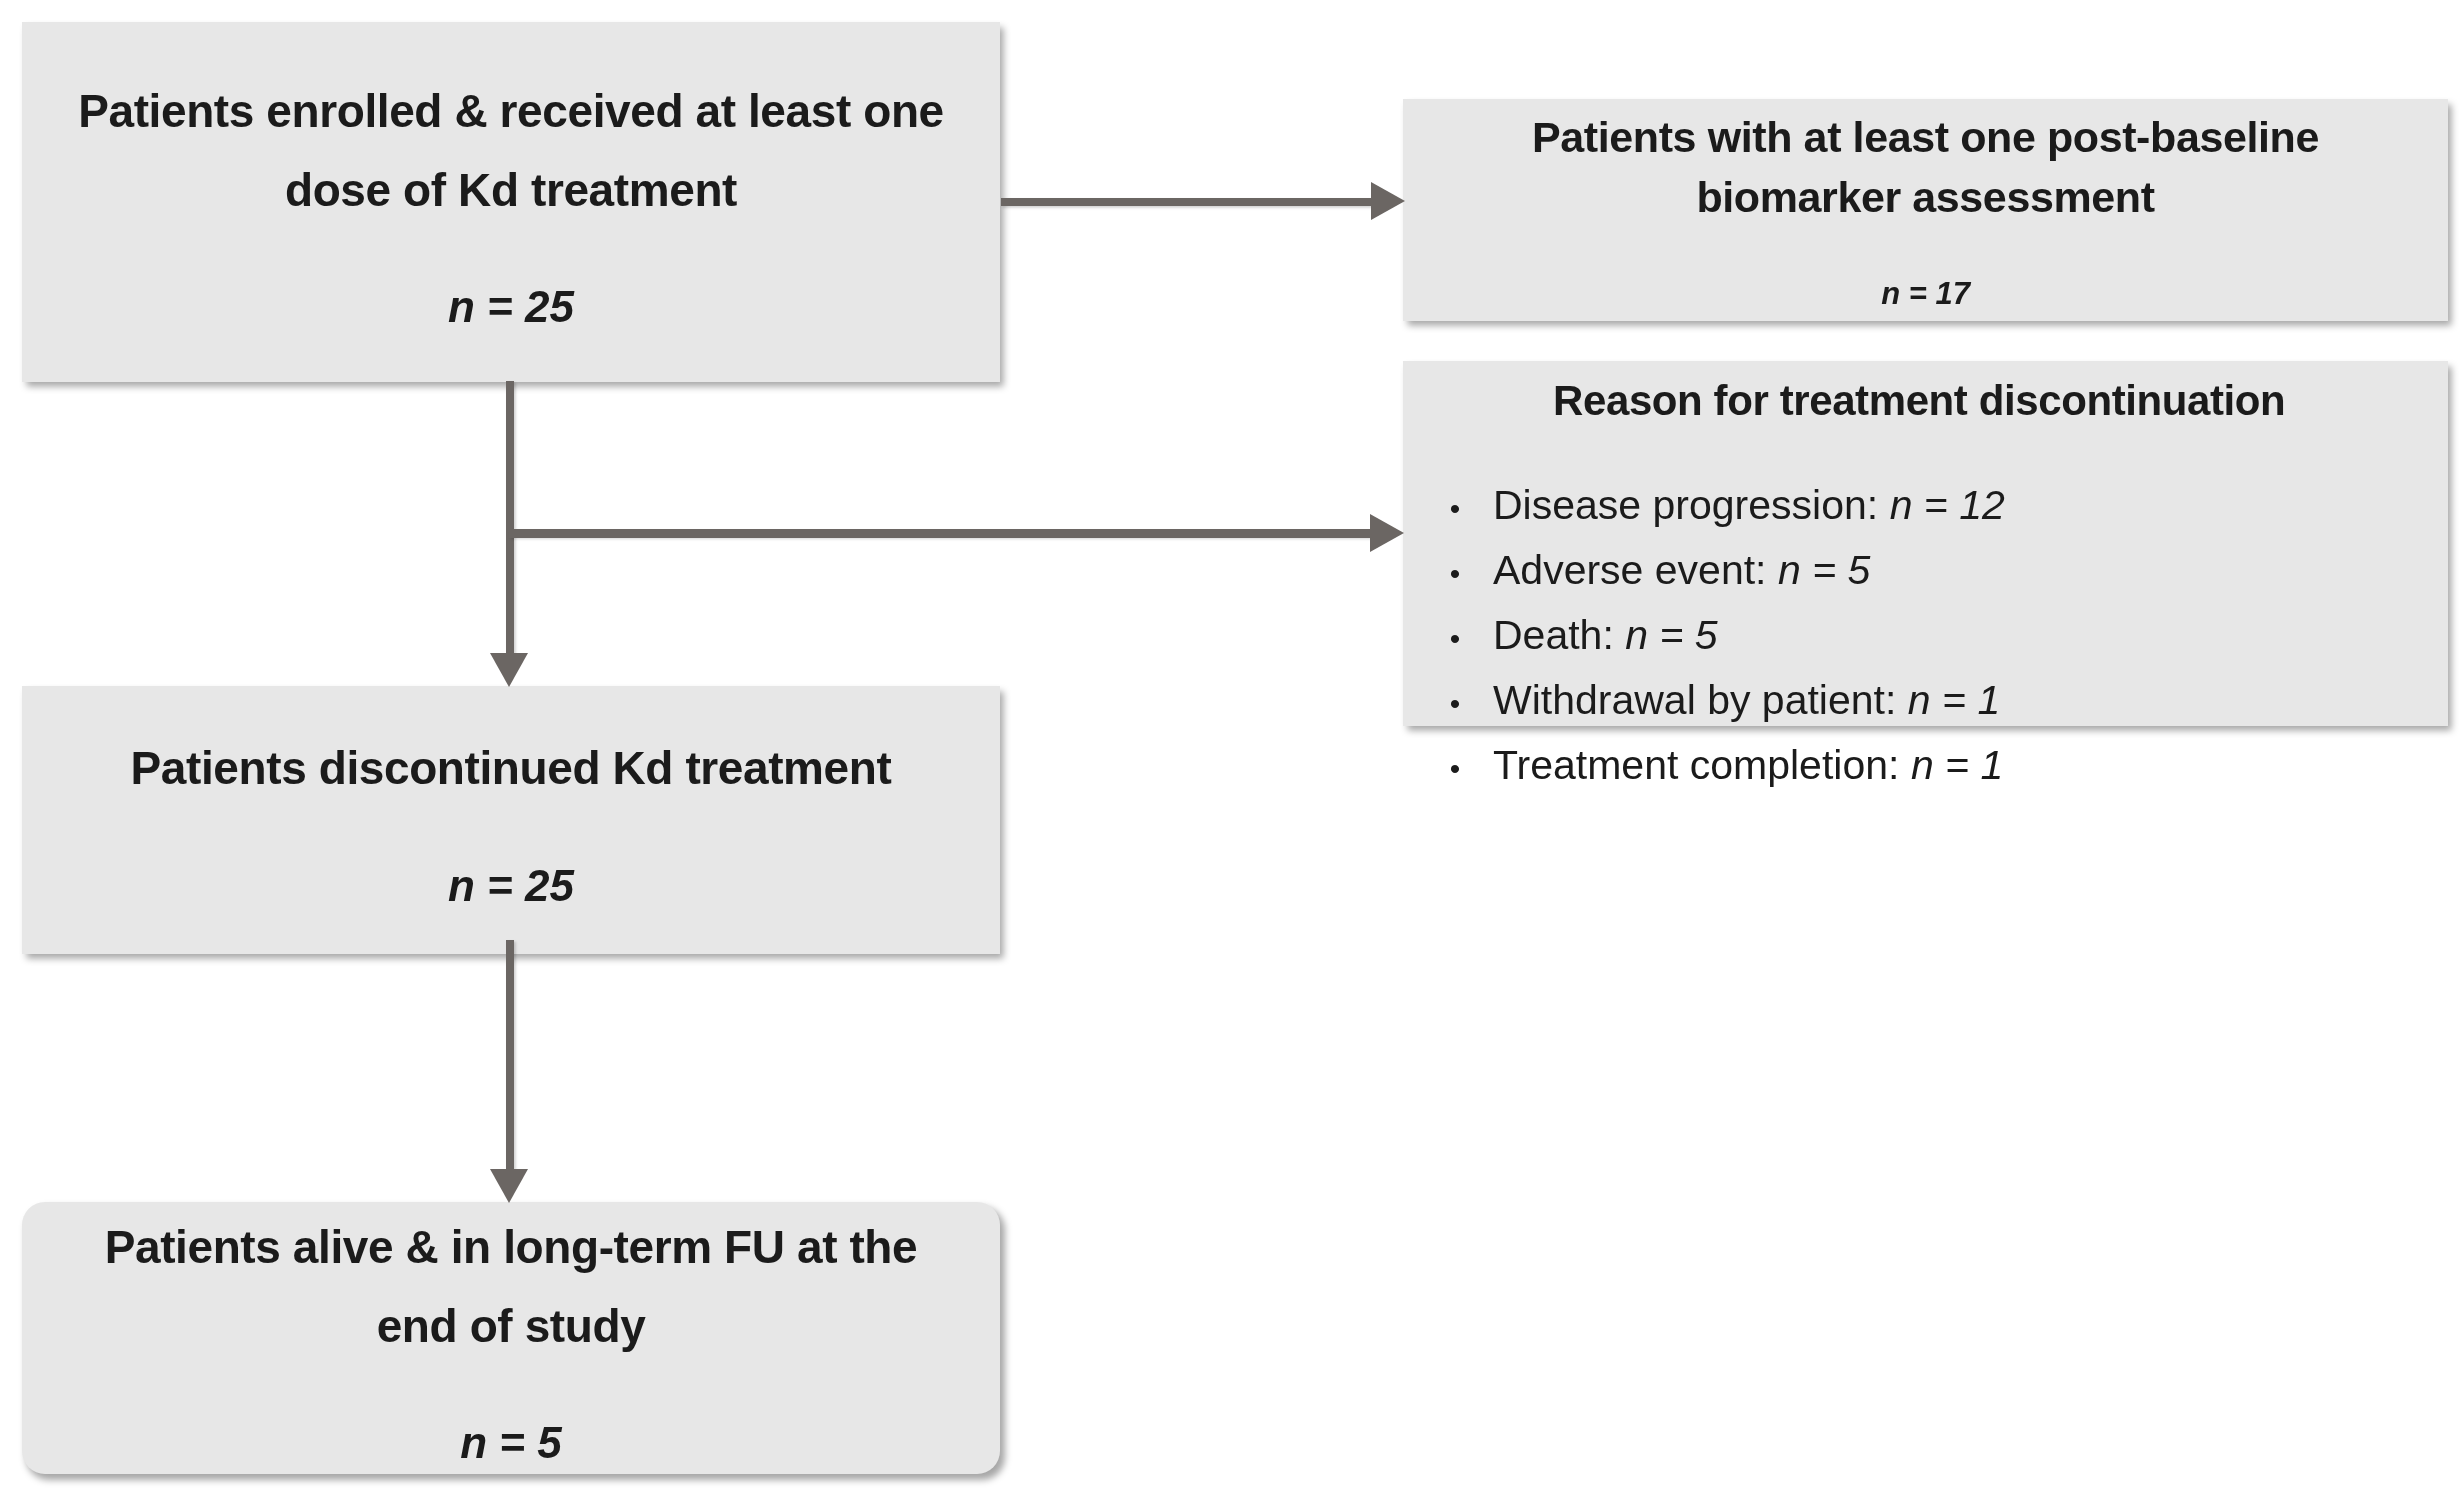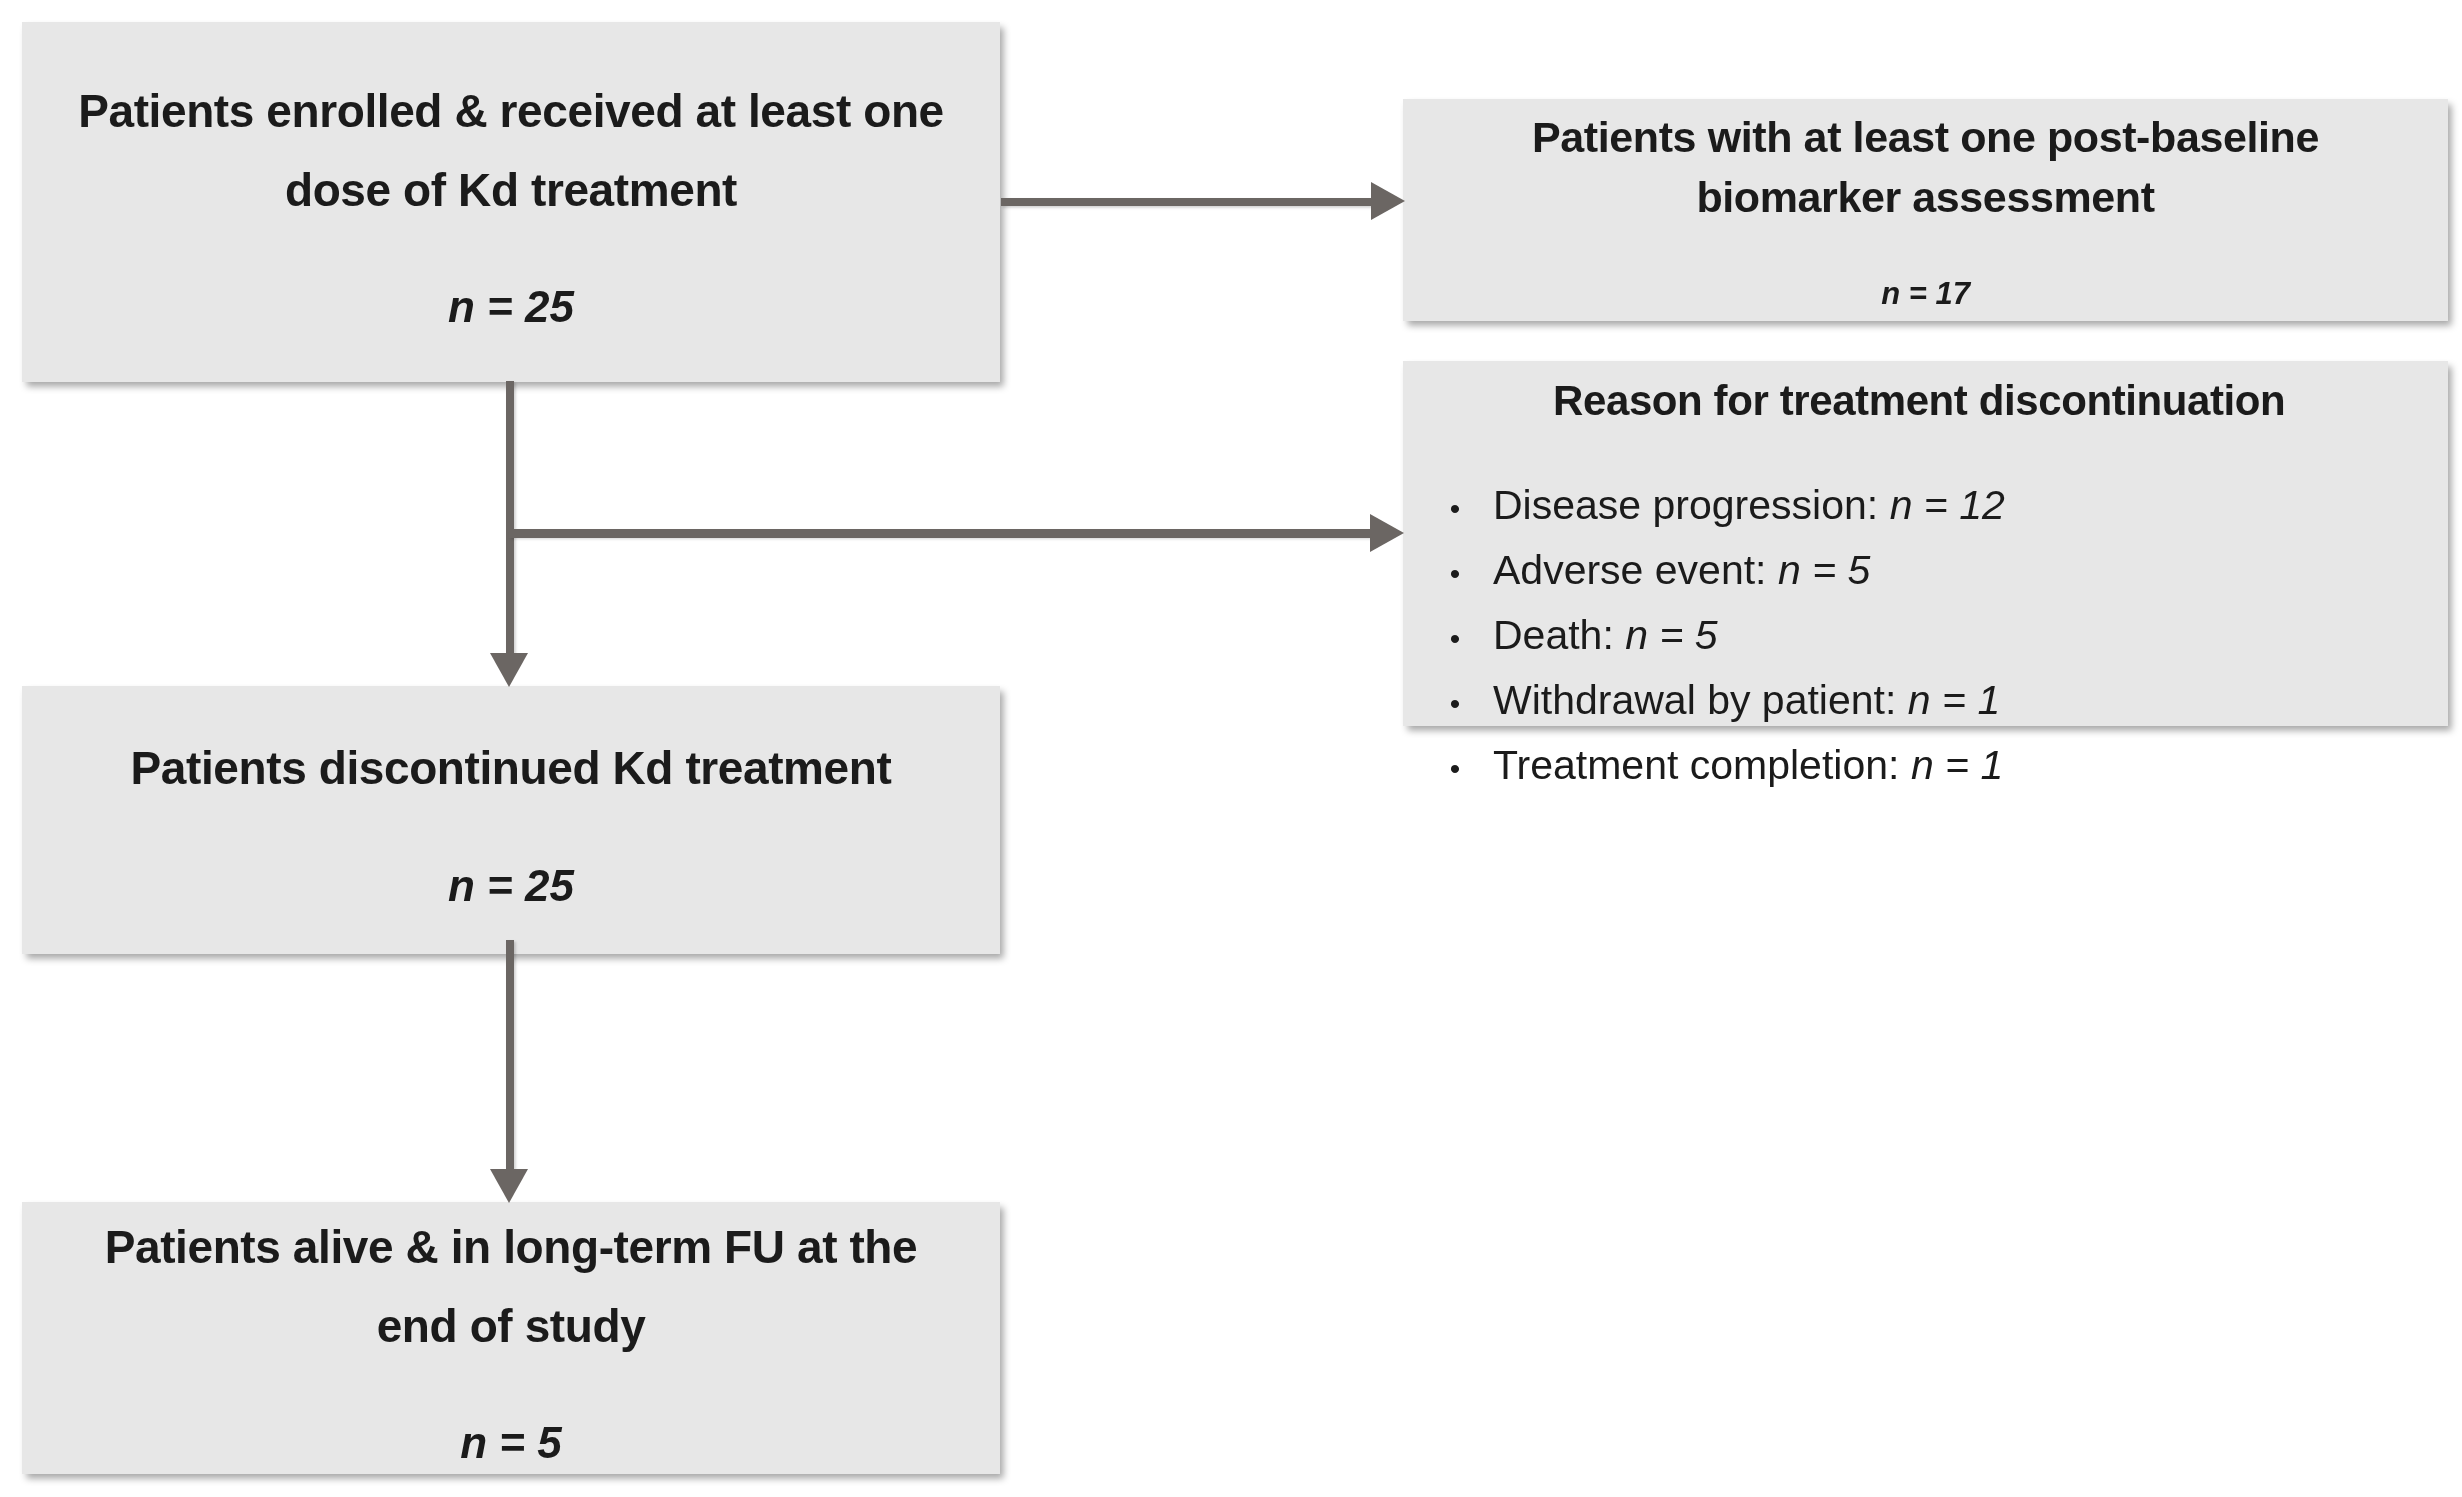--- a/index.html
+++ b/index.html
@@ -39,21 +39,21 @@
     font-weight: 700;
     font-size: 44px;
     margin-top: 12.4px;
   }
   
   .box-enrolled     { left: 22px;   top: 22px;   width: 978px; height: 360px; padding: 0 51px; }
   .box-biomarker    { left: 1403px; top: 99px;  width: 1045px; height: 222px; padding: 0 58px; }
   .box-biomarker .box-title { font-size: 43px; line-height: 1.38; }
   .box-biomarker .n-label   { font-size: 31px; margin-top: 8.9px; }
   .box-discontinued { left: 22px;   top: 686px;  width: 978px; height: 268px; padding: 8px 51px; justify-content: center; }
-  .box-alive        { left: 22px;   top: 1202px; width: 978px; height: 272px; padding: 0 51px; }
+  .box-alive        { left: 22px;   top: 1202px; width: 978px; height: 272px; padding: 0 51px; border-radius: 23px; }
 
   
   .box-reasons {
     left: 1403px; top: 361px; width: 1045px; height: 365px;
     padding: 16px 26.6px 19.5px 14px;
     justify-content: flex-start;
     text-align: left;
   }
   .reasons-title {
     align-self: center;

